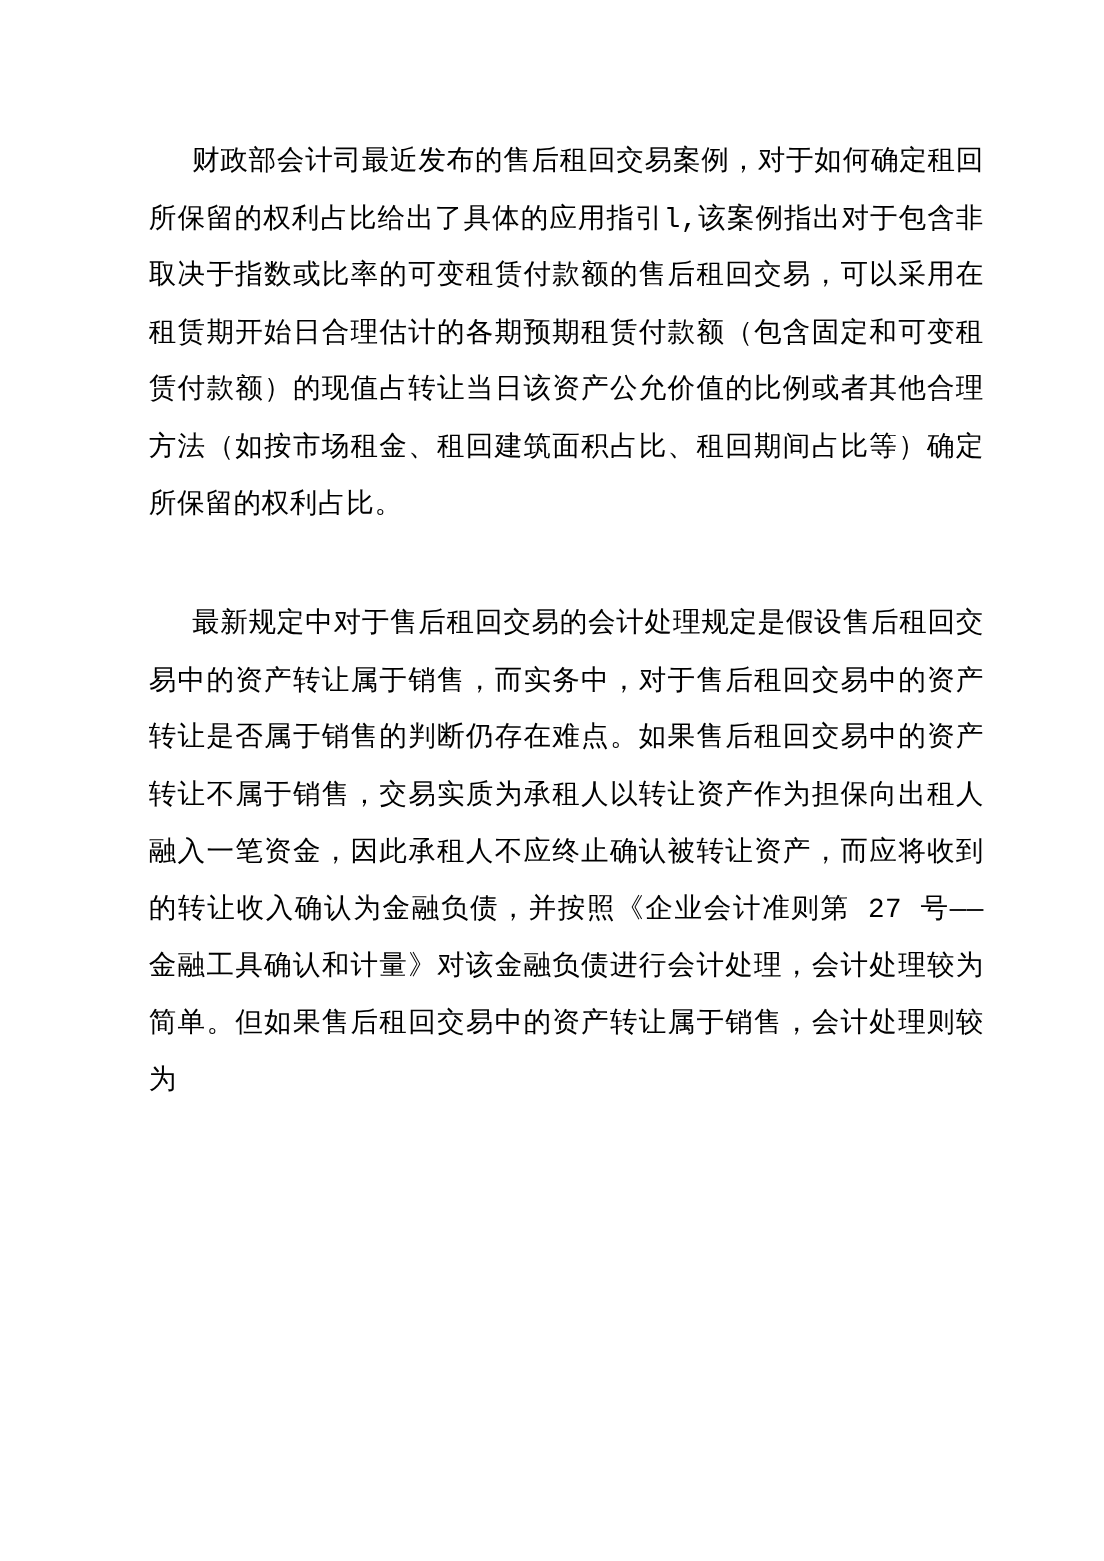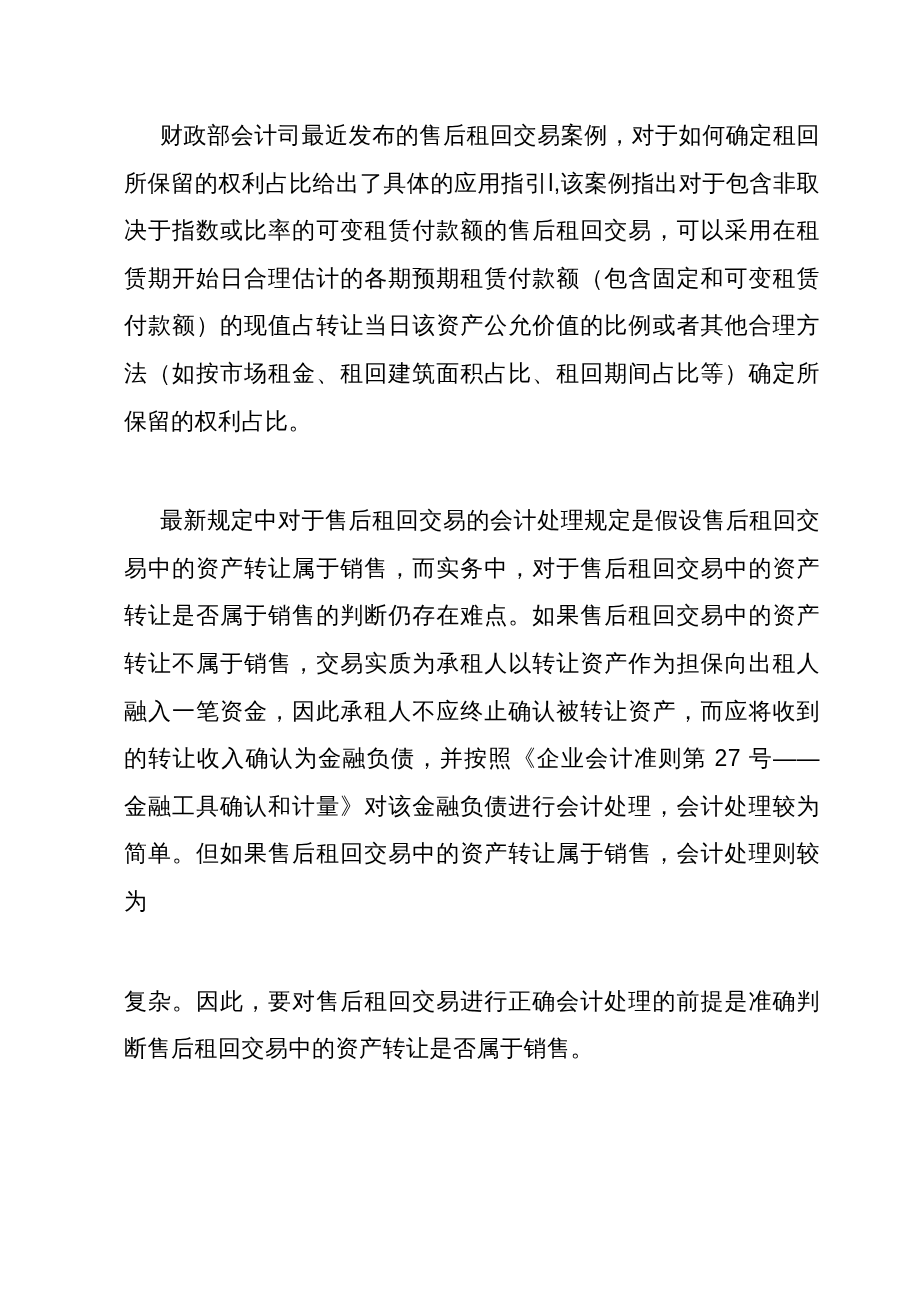--- a/index.html
+++ b/index.html
@@ -25,25 +25,25 @@
     font-size: 23px;
     line-height: 47.6px;
     text-align: justify;
     text-justify: inter-ideograph;
     margin: 0 0 52px 0;
     letter-spacing: 0.5px;
     word-break: break-all;
   }
   .para.indent {
     text-indent: 36px;
+    font-family: Liberation Mono, monospace;
   }
   .para:last-child {
     margin-bottom: 0;
   }
 </style>
 </head>
 <body>
 
 <div class="page">
   <p class="para indent">财政部会计司最近发布的售后租回交易案例，对于如何确定租回所保留的权利占比给出了具体的应用指引l,该案例指出对于包含非取决于指数或比率的可变租赁付款额的售后租回交易，可以采用在租赁期开始日合理估计的各期预期租赁付款额（包含固定和可变租赁付款额）的现值占转让当日该资产公允价值的比例或者其他合理方法（如按市场租金、租回建筑面积占比、租回期间占比等）确定所保留的权利占比。</p>
   <p class="para indent">最新规定中对于售后租回交易的会计处理规定是假设售后租回交易中的资产转让属于销售，而实务中，对于售后租回交易中的资产转让是否属于销售的判断仍存在难点。如果售后租回交易中的资产转让不属于销售，交易实质为承租人以转让资产作为担保向出租人融入一笔资金，因此承租人不应终止确认被转让资产，而应将收到的转让收入确认为金融负债，并按照《企业会计准则第 27 号——金融工具确认和计量》对该金融负债进行会计处理，会计处理较为简单。但如果售后租回交易中的资产转让属于销售，会计处理则较为</p>
-  <p class="para">复杂。因此，要对售后租回交易进行正确会计处理的前提是准确判断售后租回交易中的资产转让是否属于销售。</p>
 </div>
 
 </body></html>

